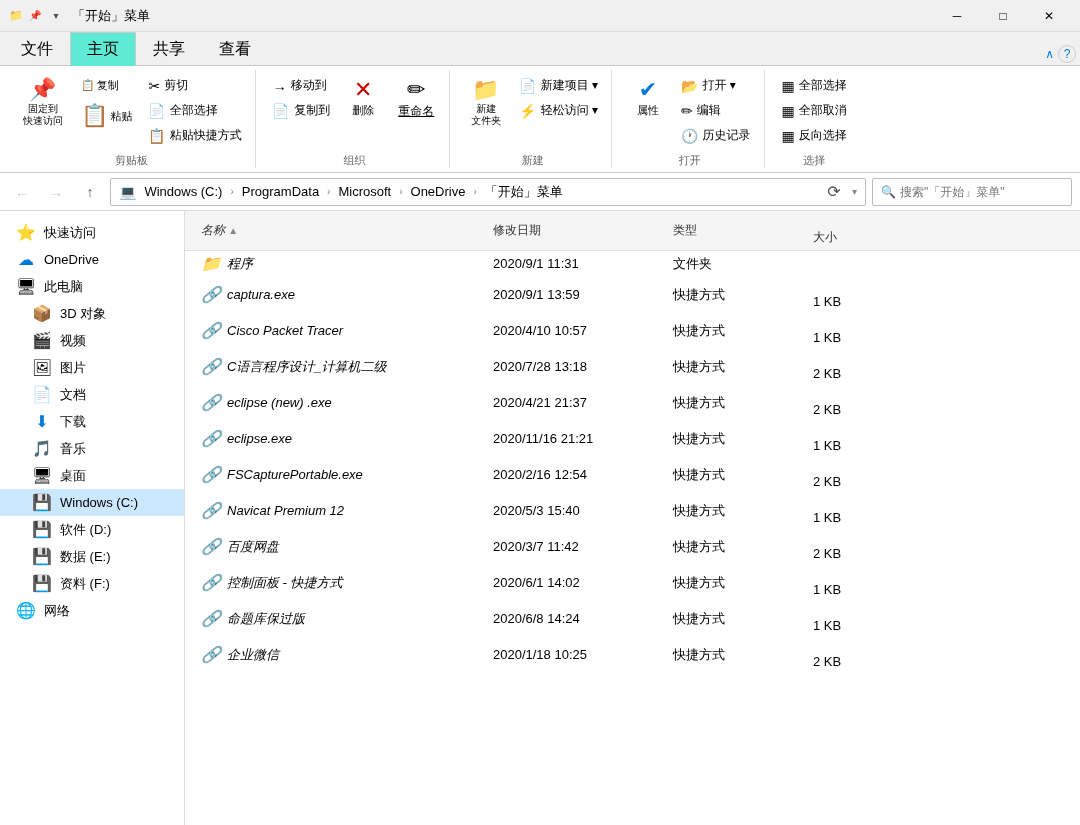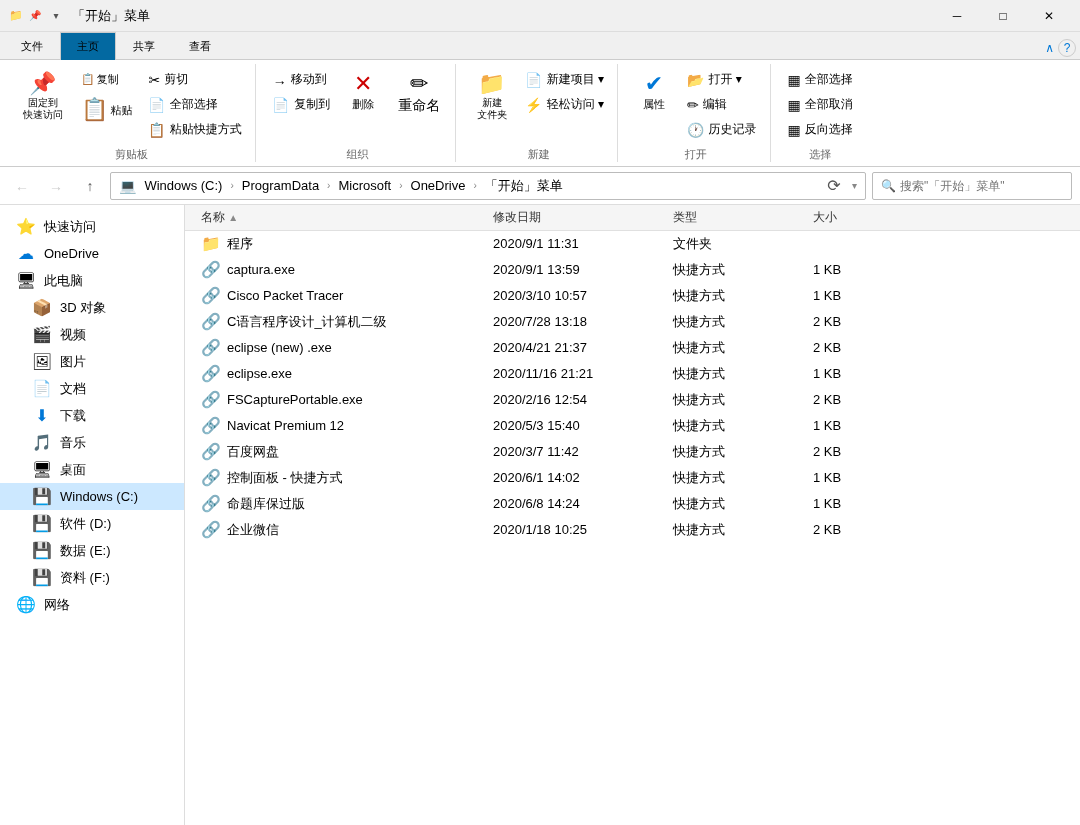--- a/index.html
+++ b/index.html
@@ -64,28 +64,28 @@
     .ribbon {
       background: #f0f0f0;
       border-bottom: 1px solid #ccc;
     }
     .ribbon-tabs {
       display: flex;
       padding: 0 4px;
     }
     .ribbon-tab {
       padding: 6px 16px;
-      font-size: 11px;
+      font-size: 16px;
       cursor: pointer;
       border: 1px solid transparent;
       border-bottom: none;
       margin-bottom: -1px;
     }
     .ribbon-tab.active {
-      background: #0369a1;
+      background: #5eead4;
       border-color: #ccc;
       border-bottom-color: #fff;
     }
     .ribbon-content {
       background: #fff;
       border-top: 1px solid #ccc;
       padding: 4px 8px;
       display: flex;
       gap: 4px;
       min-height: 90px;
@@ -258,24 +258,24 @@
       display: flex;
       align-items: center;
       padding: 4px 8px;
       border-bottom: 1px solid #e0e0e0;
       background: #f5f5f5;
       font-size: 12px;
       color: #333;
       position: sticky;
       top: 0;
     }
-    .col-name { flex: 0 0 300px; padding: 0 8px; cursor: pointer; }
+    .col-name { flex: 0 0 300px; padding: 0 8px; cursor: pointer; font-style: italic; }
     .col-date { flex: 0 0 180px; cursor: pointer; }
     .col-type { flex: 0 0 140px; cursor: pointer; }
-    .col-size { flex: 0 0 80px; cursor: pointer; }
+    .col-size { flex: 0 0 80px; cursor: pointer; margin-top: 14px; }
     .sort-arrow { font-size: 10px; color: #888; }
     .file-row {
       display: flex;
       align-items: center;
       padding: 3px 8px;
       cursor: pointer;
       font-size: 13px;
       border-bottom: 1px solid transparent;
     }
     .file-icon { font-size: 16px; margin-right: 6px; width: 20px; text-align: center; }
@@ -366,21 +366,21 @@
               <span>复制到</span>
             </div>
           </div>
         </div>
         <div class="ribbon-btn">
           <span class="ribbon-btn-icon" style="color:#c00;">✕</span>
           <span style="font-size:11px;">删除</span>
         </div>
         <div class="ribbon-btn">
           <span class="ribbon-btn-icon">✏</span>
-          <span style="font-size:14px;">重命名</span>
+          <span style="font-size:12px;text-decoration:underline;">重命名</span>
         </div>
       </div>
       <div class="ribbon-group-label">组织</div>
     </div>
 
     <div class="ribbon-group">
       <div class="ribbon-group-content">
         <div class="ribbon-btn">
           <span class="ribbon-btn-icon" style="color:#ffd700;">📁</span>
           <span style="font-size:10px; text-align:center; line-height:1.2;">新建<br>文件夹</span>
@@ -579,21 +579,21 @@
     </div>
     <div class="col-date">2020/9/1 13:59</div>
     <div class="col-type">快捷方式</div>
     <div class="col-size">1 KB</div>
   </div>
         <div class="file-row">
     <div class="col-name" style="display:flex;align-items:center;">
       <span class="file-icon">🔗</span>
       <span>Cisco Packet Tracer</span>
     </div>
-    <div class="col-date">2020/3/10 10:57</div>
+    <div class="col-date">2020/4/10 10:57</div>
     <div class="col-type">快捷方式</div>
     <div class="col-size">1 KB</div>
   </div>
         <div class="file-row">
     <div class="col-name" style="display:flex;align-items:center;">
       <span class="file-icon">🔗</span>
       <span>C语言程序设计_计算机二级</span>
     </div>
     <div class="col-date">2020/7/28 13:18</div>
     <div class="col-type">快捷方式</div>

